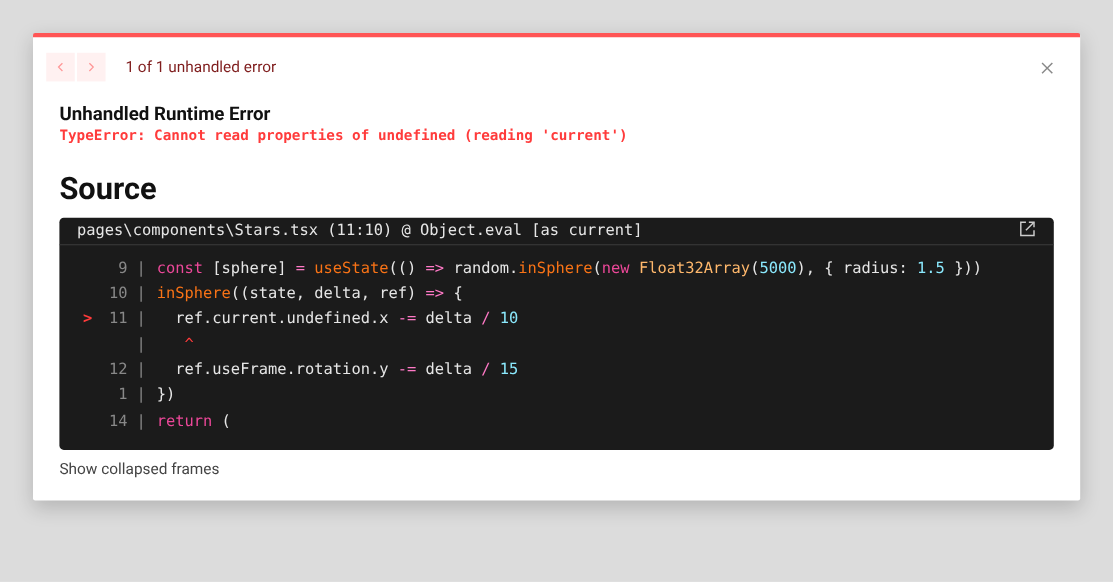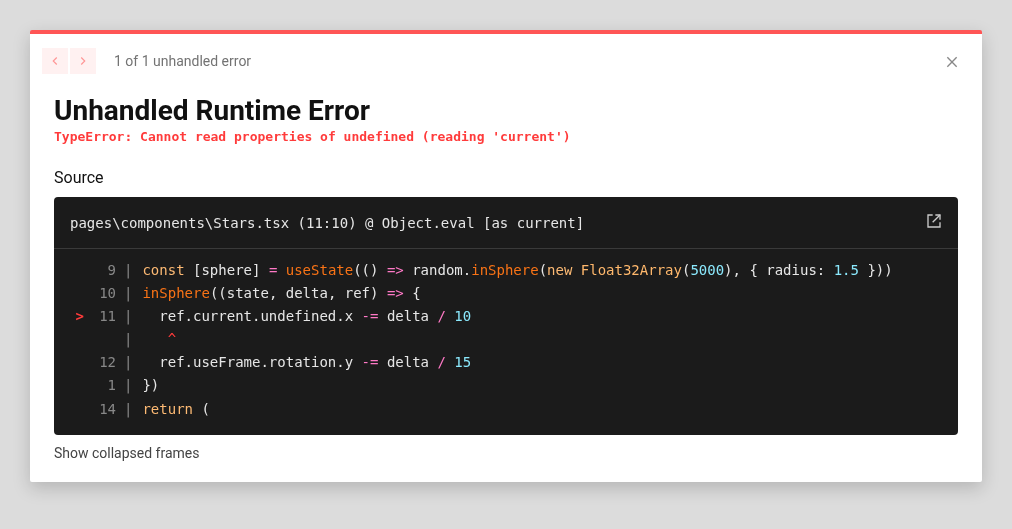--- a/index.html
+++ b/index.html
@@ -39,71 +39,71 @@
     align-items: center;
     justify-content: center;
     color: #ff6b6b;
     cursor: pointer;
     font-size: 16px;
     opacity: .7;
   }
   .arrow-btn + .arrow-btn { margin-left: 2px; }
   .arrow-btn svg { stroke: #ff6b6b; stroke-width:2; fill:none; }
   .counter {
-    color:#737373;
+    color:#7f1d1d;
     font-size:14px;
   }
   .close-btn {
     position:absolute;
     top:14px;
     right:16px;
     width:28px;
     height:28px;
     background:transparent;
     border:none;
     cursor:pointer;
     color:#888;
     display:flex;
     align-items:center;
     justify-content:center;
   }
   .close-btn svg { stroke:#888; stroke-width:2; }
   h1.title {
-    font-size:28px;
+    font-size:17px;
     font-weight:700;
     margin:20px 24px 2px 24px;
     color:#111;
   }
   .err-msg {
     font-family: ui-monospace, SFMono-Regular, Menlo, Consolas, monospace;
     color:#ff3b3b;
     font-size:13px;
     font-weight:600;
     margin:0 24px 0 24px;
   }
   h2.source {
-    font-size:16px;
-    font-weight:400;
+    font-size:28px;
+    font-weight:700;
     margin:24px 24px 10px 24px;
     color:#111;
   }
   .code-block {
     margin:0 24px;
     background:#1b1b1b;
     border-radius:4px;
     color:#fff;
     font-family: ui-monospace, SFMono-Regular, Menlo, Consolas, monospace;
     font-size:14px;
     overflow:hidden;
   }
   .code-head {
     display:flex;
     align-items:center;
     justify-content:space-between;
-    padding:16px 16px;
+    padding:2px 16px;
     border-bottom:1px solid #3a3a3a;
     color:#e6e6e6;
   }
   .open-ext { color:#ccc; }
   .open-ext svg { stroke:#ccc; stroke-width:2; fill:none; }
   .code-body {
     padding:10px 16px 14px 12px;
     line-height:1.65;
   }
   .line {
@@ -120,21 +120,21 @@
     width:32px;
     text-align:right;
     color:#888;
     margin-right:8px;
   }
   .pipe {
     color:#888;
     margin-right:10px;
   }
   .code-text { color:#e6e6e6; }
-  .tok-kw   { color:#fdba74; }
+  .tok-kw   { color:#ec4899; }
   .tok-fn   { color:#f97316; font-style: normal; }
   .tok-type { color:#ffb86c; }
   .tok-num  { color:#8be9fd; }
   .tok-op   { color:#ff79c6; }
   .caret-line .code-text { color:#ff3b3b; }
   .show-frames {
     margin:10px 24px 0 24px;
     font-size:14px;
     color:#444;
     cursor:pointer;

